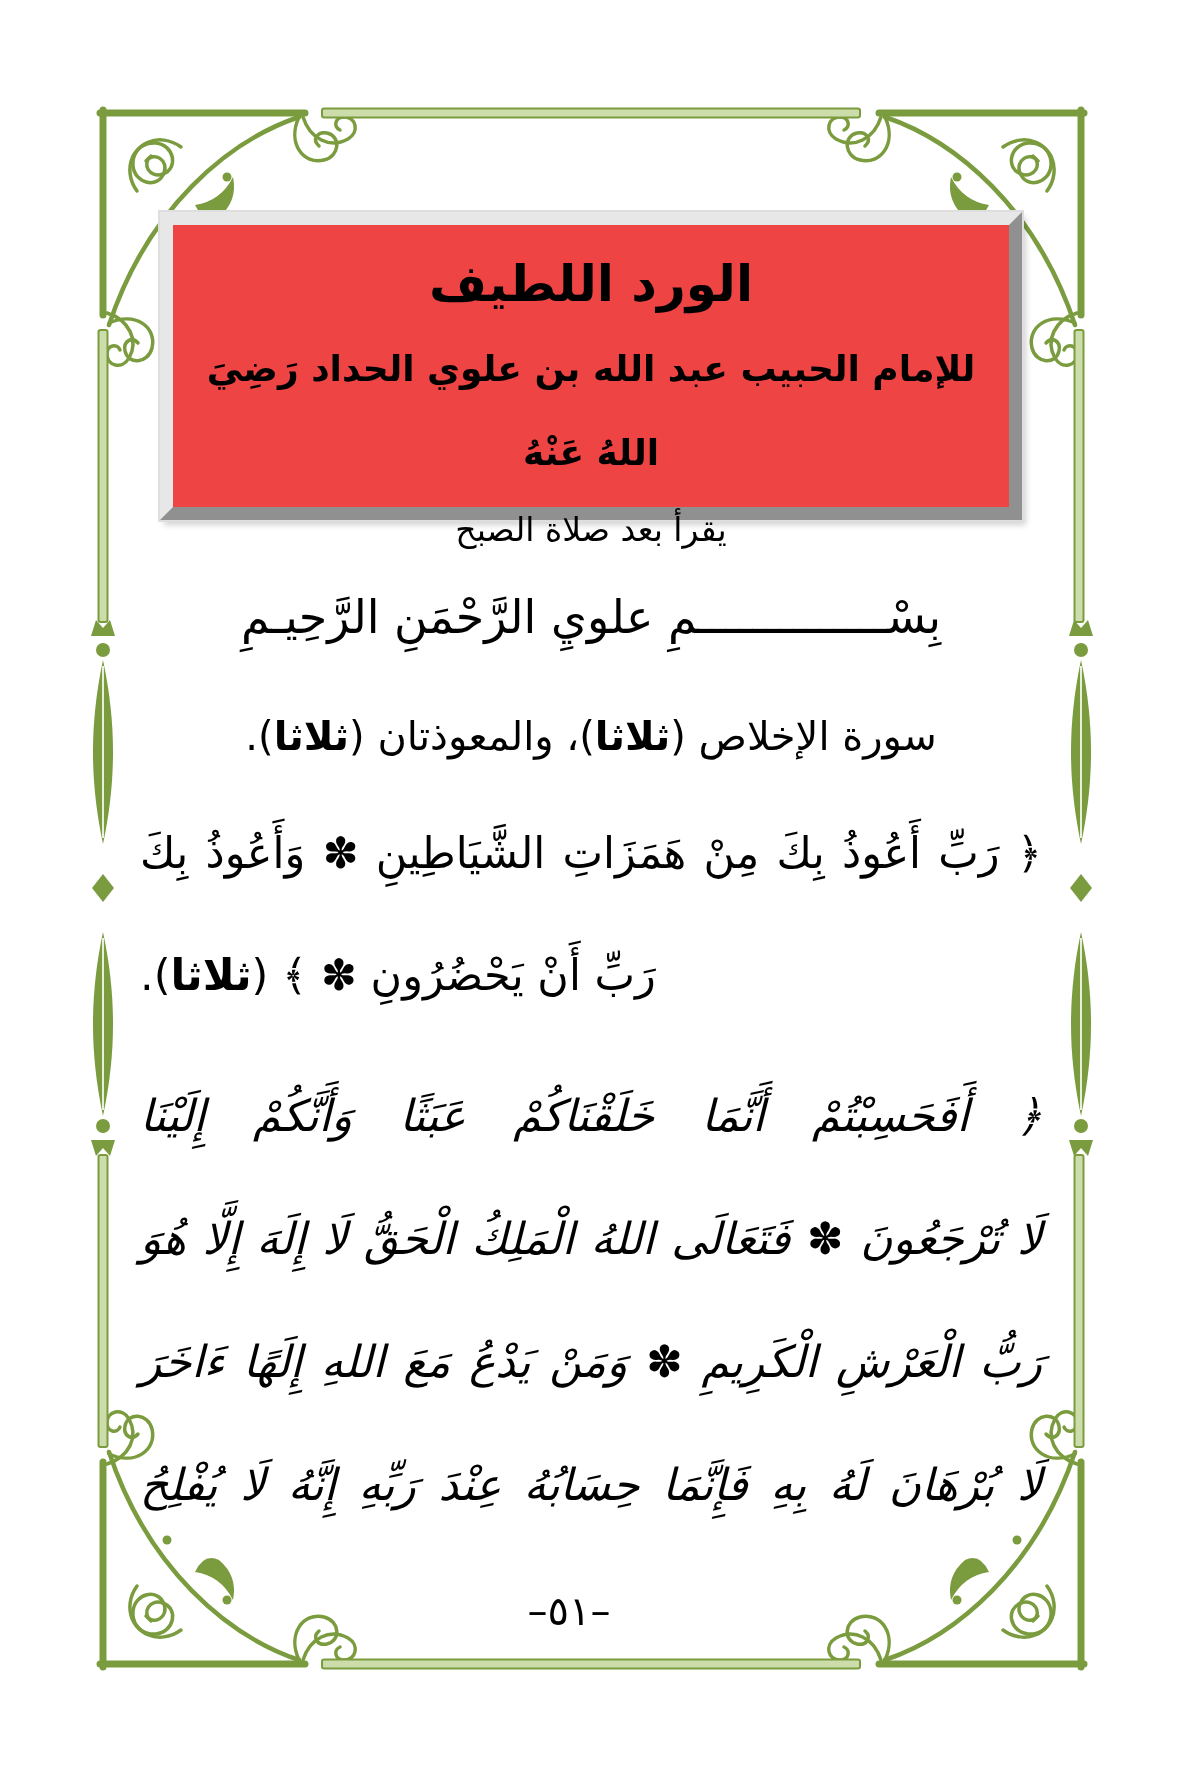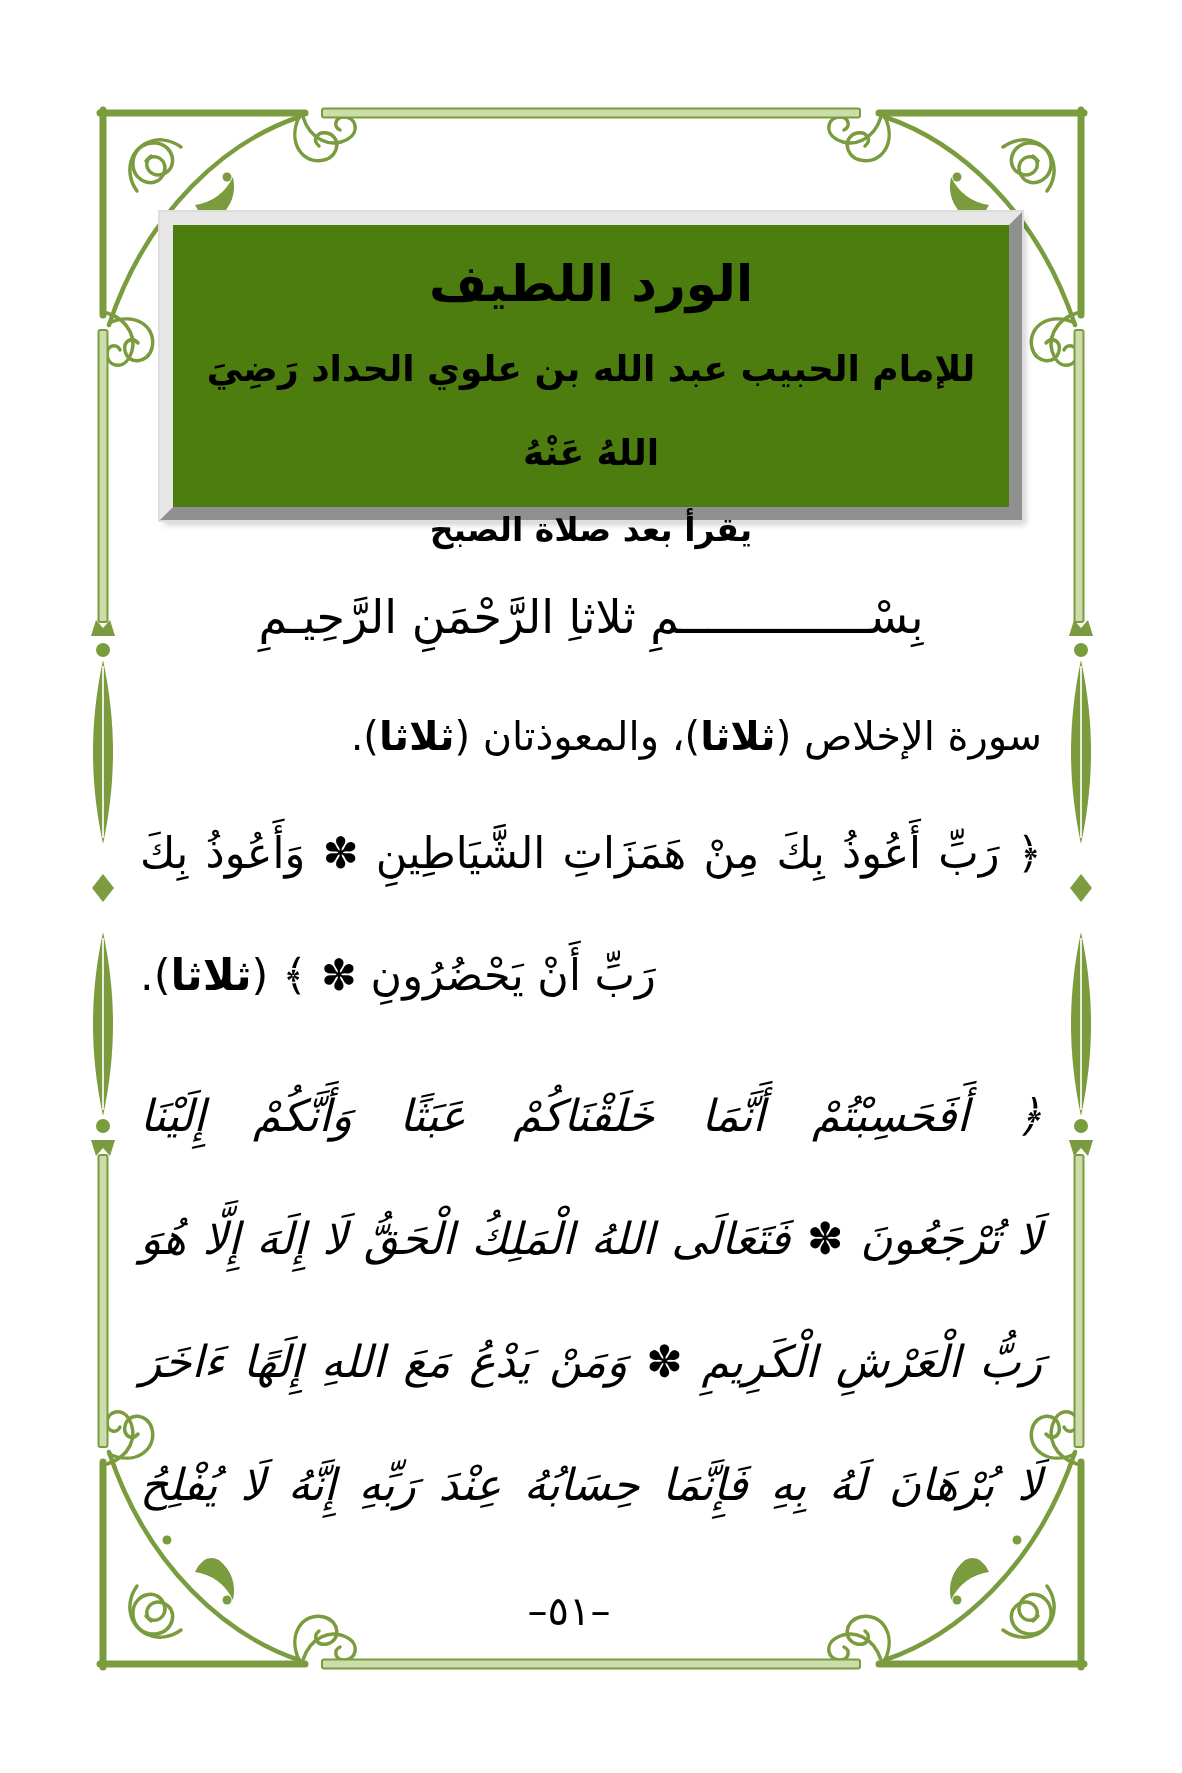--- a/index.html
+++ b/index.html
@@ -5,32 +5,32 @@
   html,body{margin:0;padding:0;}
   body{
     width:1182px;height:1773px;position:relative;background:#ffffff;
     font-family:"DejaVu Sans", sans-serif;color:#000;overflow:hidden;
   }
   .frame{position:absolute;left:0;top:0;width:1182px;height:1773px;}
 
   
   .title-panel{
     position:absolute;left:160px;top:212px;width:862px;height:308px;
-    box-sizing:border-box;background:#4d7c0f;
+    box-sizing:border-box;background:#ef4444;
     border:13px solid;border-color:#e7e7e7 #909090 #909090 #e7e7e7;
     box-shadow:0 0 0 2px #dedede, 4px 5px 6px rgba(0,0,0,0.18);
     text-align:center;direction:rtl;
   }
   .panel-title{font-size:50px;font-weight:bold;line-height:86px;padding-top:16px;}
   .panel-author{font-size:36px;font-weight:bold;line-height:84px;}
-  .panel-instruction{font-size:33px;font-weight:bold;line-height:70px;}
+  .panel-instruction{font-size:33px;font-weight:normal;line-height:70px;}
 
   .content{position:absolute;left:140px;top:555px;width:902px;direction:rtl;}
   .basmala{font-size:46px;line-height:125px;height:125px;text-align:center;white-space:nowrap;}
-  .intro{font-size:40px;line-height:112px;height:112px;text-align:right;}
+  .intro{font-size:40px;line-height:112px;height:112px;text-align:center;}
   .intro b{font-weight:bold;}
   .qline{font-size:43px;line-height:122px;height:122px;}
   .qline.big{font-size:44px;line-height:123px;height:123px;font-style:italic;}
   .just{text-align:justify;text-align-last:justify;text-justify:inter-word;}
   .start{text-align:left;}
   .qgap{height:18px;}
 
   .page-number{
     position:absolute;left:0;top:1588px;width:1138px;
     text-align:center;font-size:40px;direction:rtl;
@@ -83,21 +83,21 @@
   <use href="#sideMid" transform="translate(1081,888)"></use>
 </svg>
 
 <div class="title-panel">
   <div class="panel-title">الورد اللطيف</div>
   <div class="panel-author">للإمام الحبيب عبد الله بن علوي الحداد رَضِيَ اللهُ عَنْهُ</div>
   <div class="panel-instruction">يقرأ بعد صلاة الصبح</div>
 </div>
 
 <div class="content">
-  <div class="basmala">بِسْــــــــــــــمِ ثلاثاِ الرَّحْمَنِ الرَّحِيـمِ</div>
+  <div class="basmala">بِسْــــــــــــــمِ علويِ الرَّحْمَنِ الرَّحِيـمِ</div>
 
   <div class="intro">
     <span>سورة الإخلاص (</span><b>ثلاثا</b><span>)، والمعوذتان (</span><b>ثلاثا</b><span>).</span>
   </div>
 
   <div class="qline just">﴿ رَبِّ أَعُوذُ بِكَ مِنْ هَمَزَاتِ الشَّيَاطِينِ ✽ وَأَعُوذُ بِكَ</div>
 
   <div class="qline start">
     <span>رَبِّ أَنْ يَحْضُرُونِ ✽ ﴾ (</span><b>ثلاثا</b><span>).</span>
   </div>

